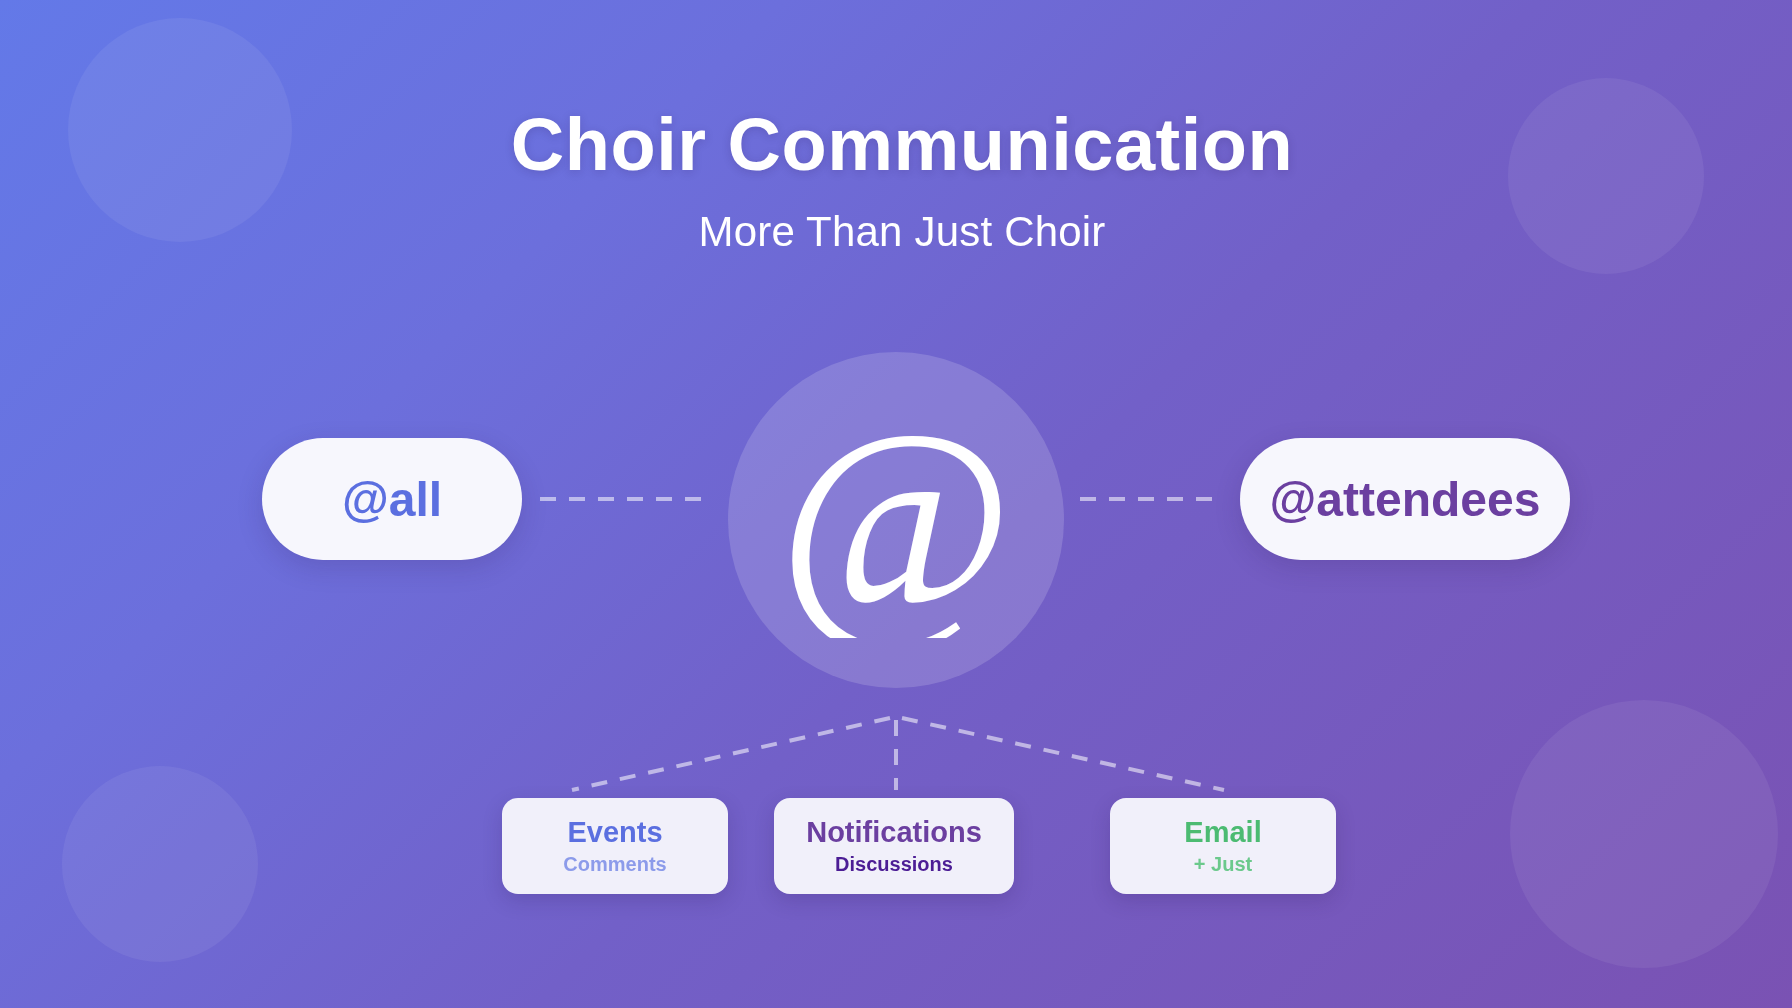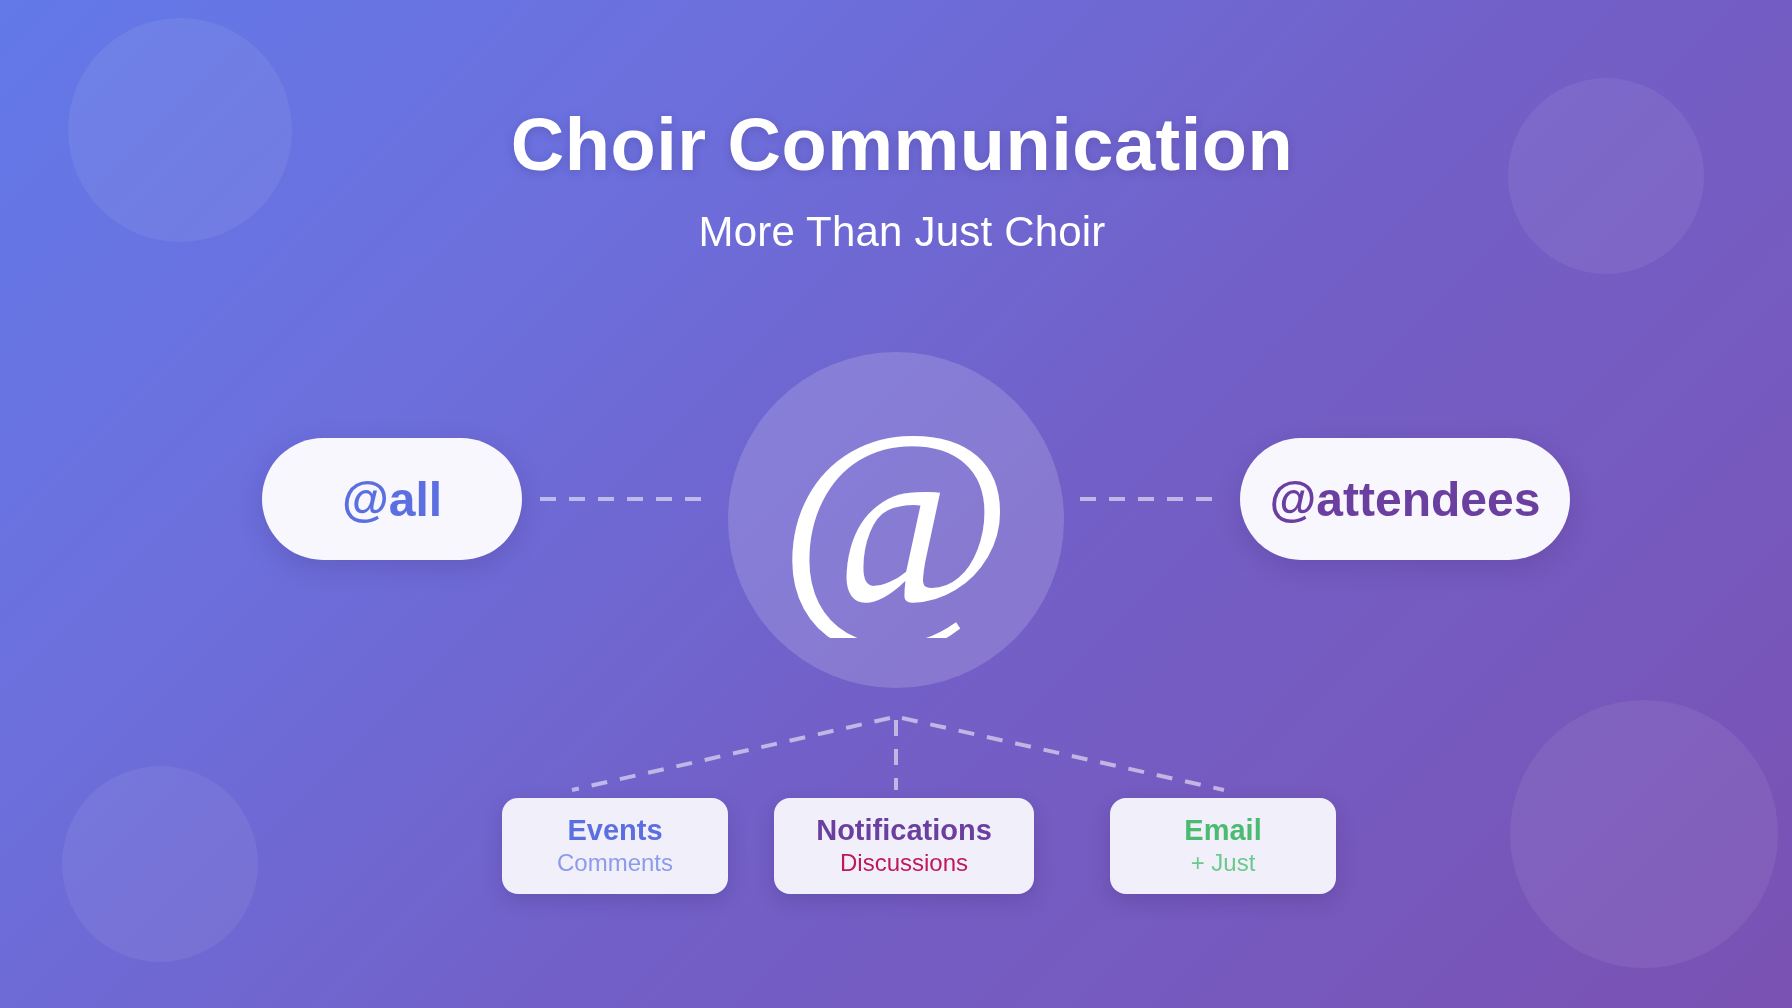--- a/index.html
+++ b/index.html
@@ -109,28 +109,28 @@
     justify-content:center;
     padding:0 16px;
   }
   .card-title {
     font-size:29px;
     font-weight:bold;
     line-height:1.12;
     white-space:nowrap;
   }
   .card-sub {
-    font-size:24px;
-    font-weight:normal;
+    font-size:20px;
+    font-weight:bold;
     line-height:1.2;
     margin-top:3px;
     white-space:nowrap;
   }
   #card-events        { left:458px;  width:226px;margin-left:44px; }
-  #card-notifications { left:774px;  width:260px; }
+  #card-notifications { left:774px;  width:240px; }
   #card-email         { left:1110px; width:226px;justify-content:center; }
 </style>
 </head>
 <body>
 
 <div id="stage">
 
   <div class="blob" id="blob-tl"></div>
   <div class="blob" id="blob-tr"></div>
   <div class="blob" id="blob-bl"></div>
@@ -162,21 +162,21 @@
     <span>@attendees</span>
   </div>
 
   <div class="card" id="card-events">
     <div class="card-title" style="color:#5B6FE0">Events</div>
     <div class="card-sub" style="color:#8C9BEA">Comments</div>
   </div>
 
   <div class="card" id="card-notifications">
     <div class="card-title" style="color:#6B3FA0">Notifications</div>
-    <div class="card-sub" style="color:#be185d">Discussions</div>
+    <div class="card-sub" style="color:#4c1d95">Discussions</div>
   </div>
 
   <div class="card" id="card-email">
     <div class="card-title" style="color:#4CBB72">Email</div>
     <div class="card-sub" style="color:#6BC98C">+ Just</div>
   </div>
 
 </div>
 
 </body></html>

